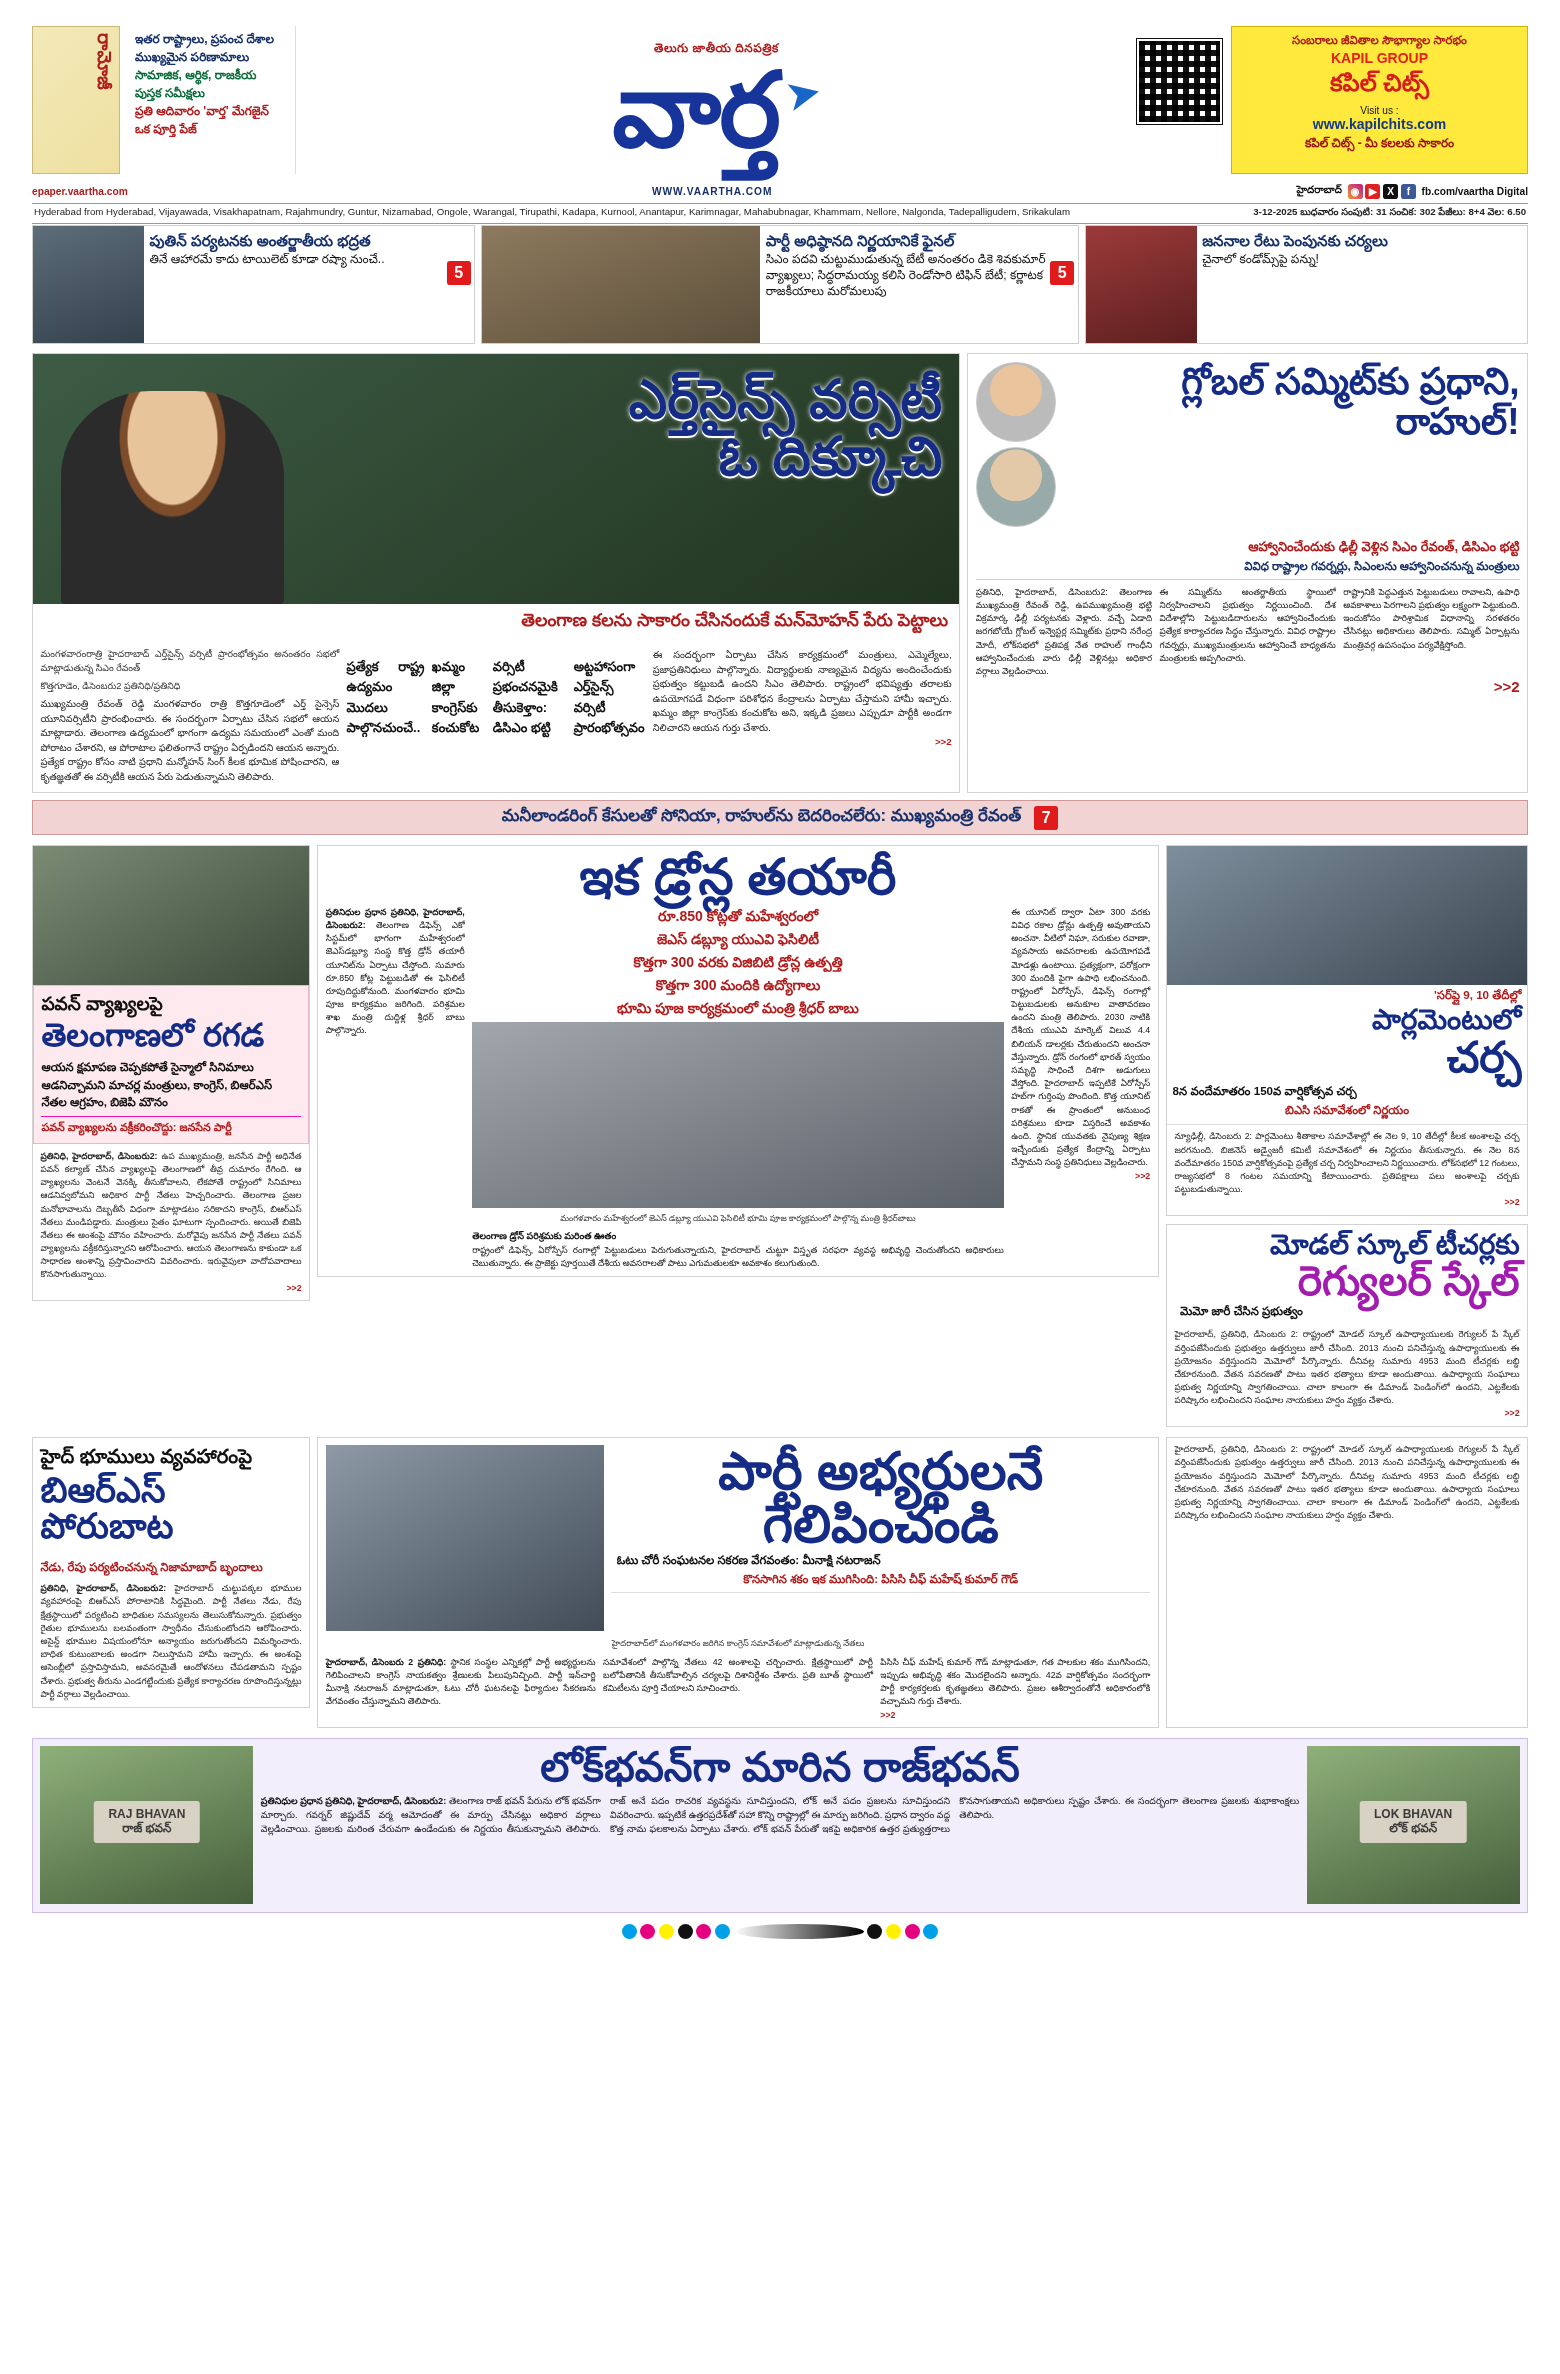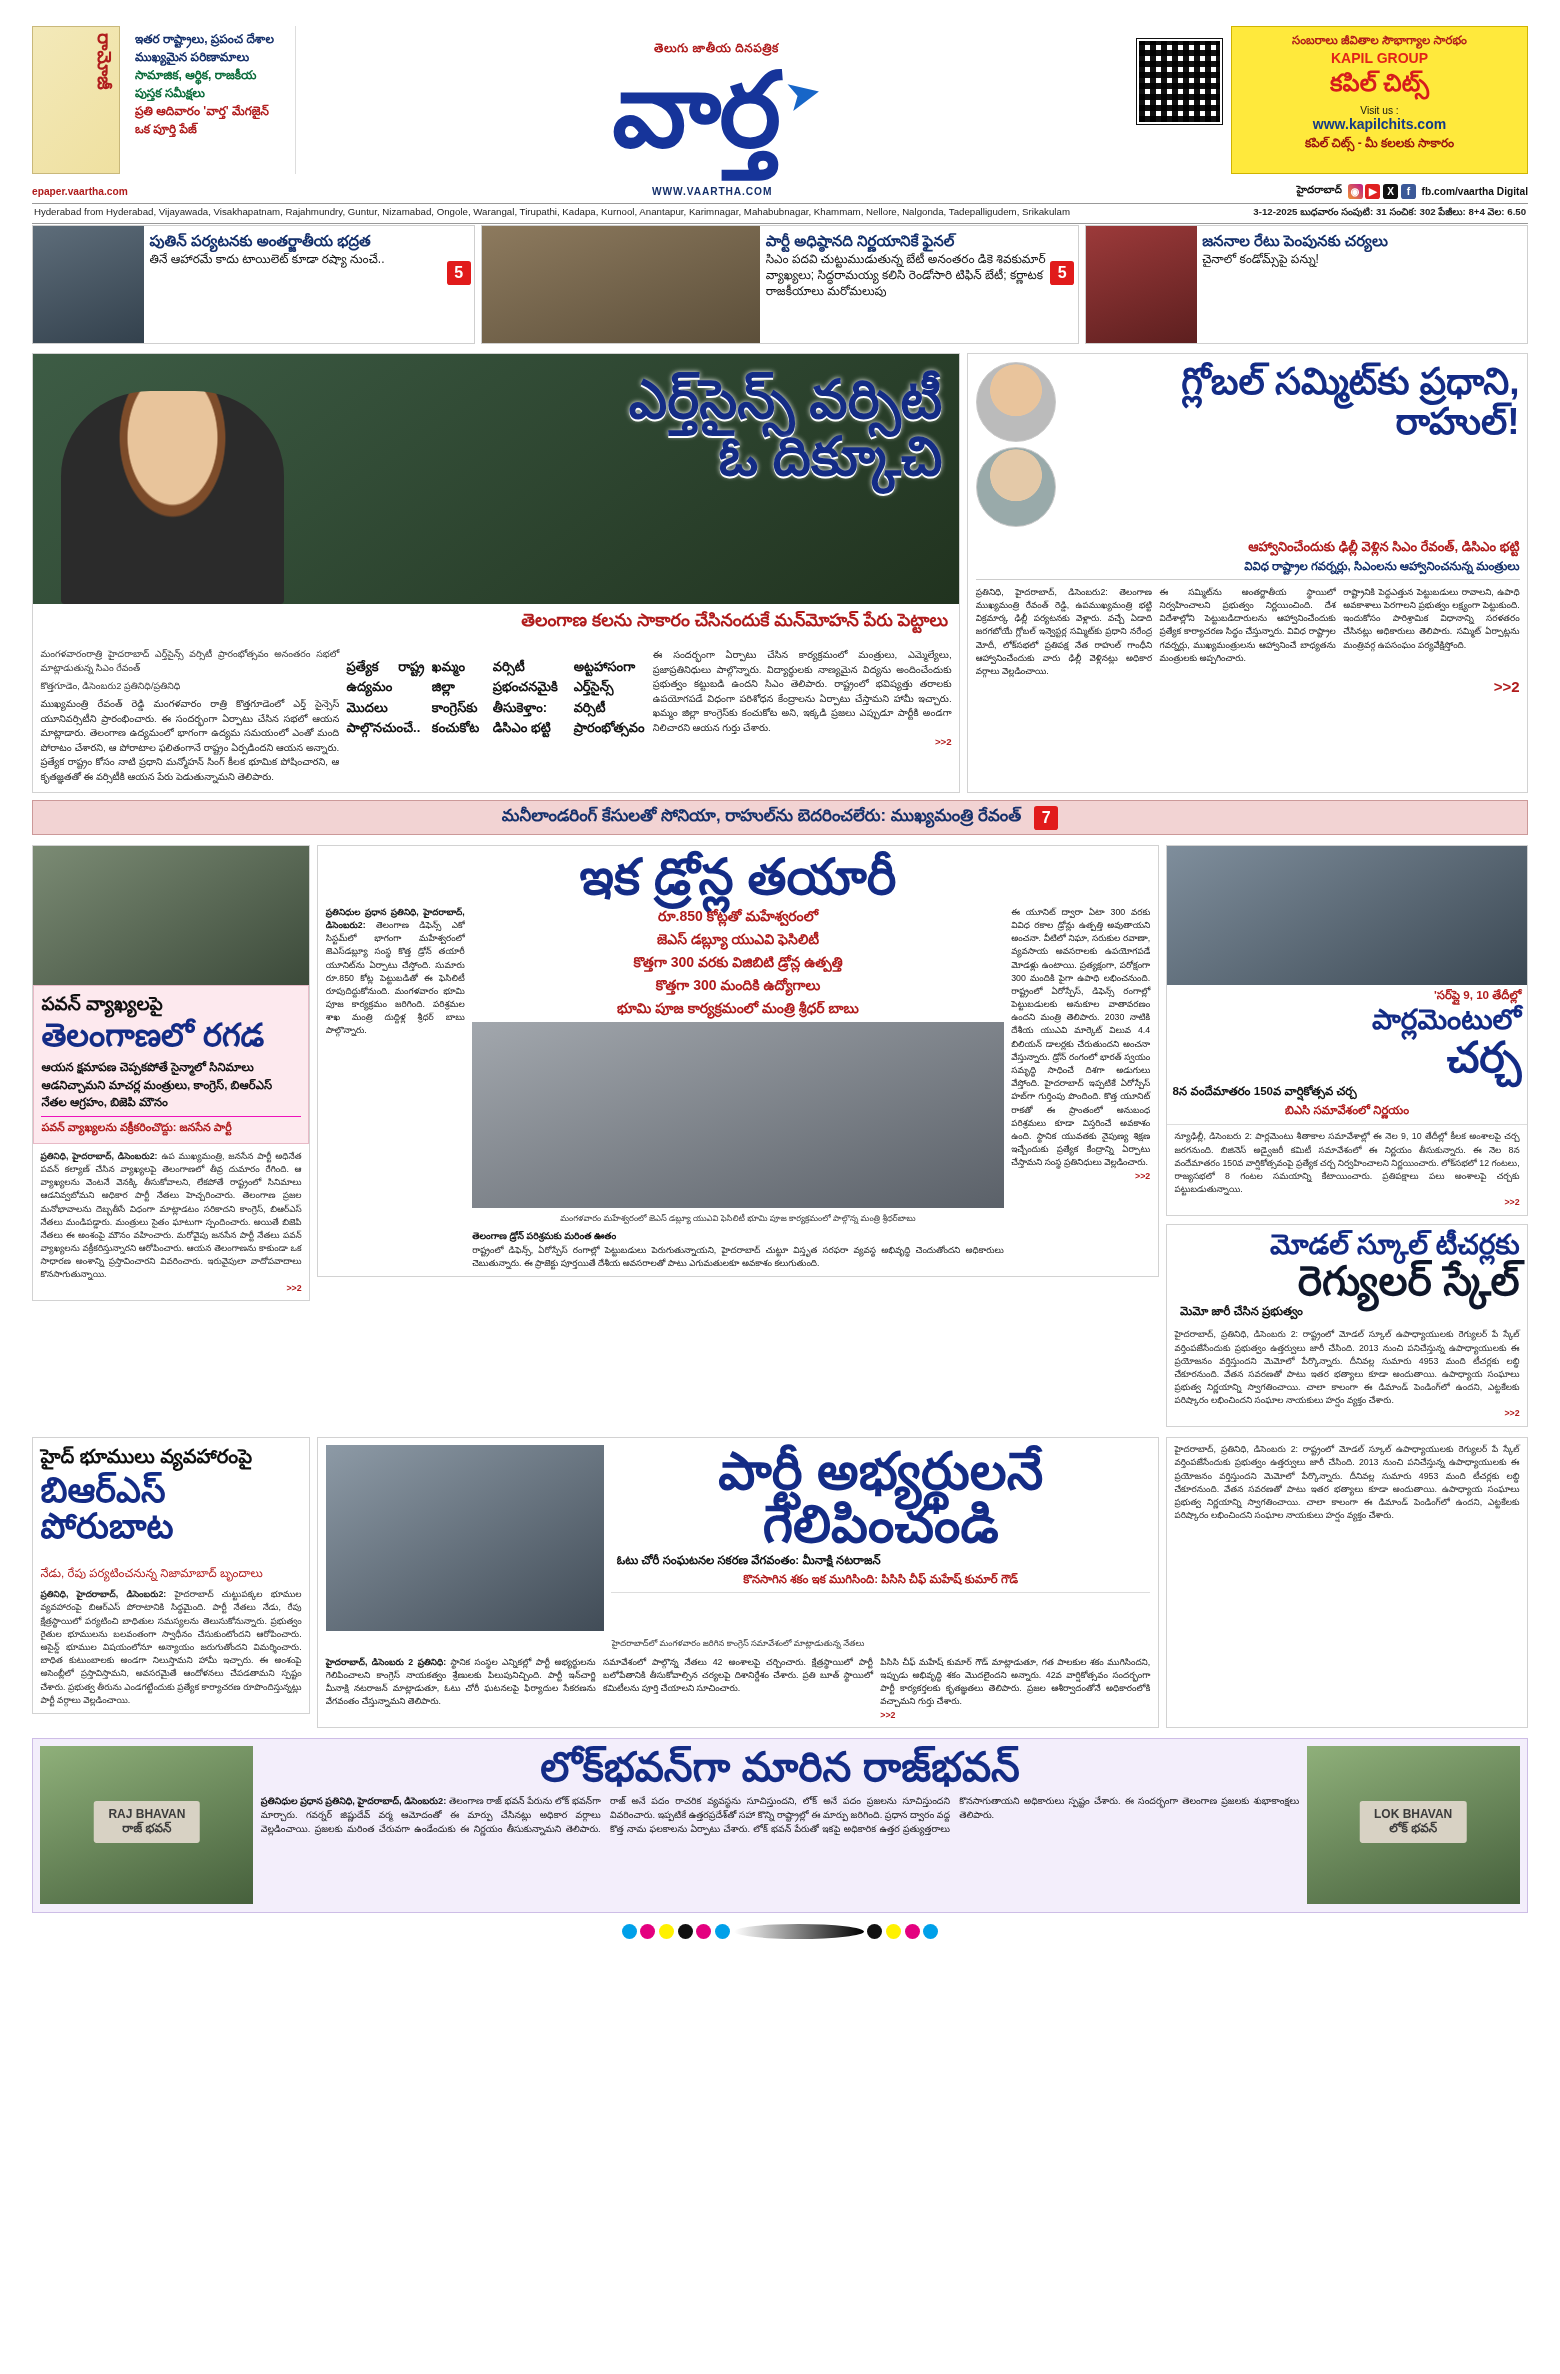--- a/index.html
+++ b/index.html
@@ -145,21 +145,21 @@
   .cap { font-size:8.3px; text-align:center; color:#333; }
 
   .rt-pic { height:139px; background:linear-gradient(150deg,#7f8e9c,#3b4853); }
   .rt-kick { font-size:11.6px; font-weight:bold; color:#b01c1c; text-align:right; padding:3.7px 5.6px 0;}
   .rt-hd { font-size:28px; font-weight:bold; color:#142c86; text-align:right; line-height:1.08; padding:0 5.6px;}
   .rt-hd2 { font-size:43px; font-weight:bold; color:#142c86; text-align:right; line-height:1; padding:0 5.6px 3.7px;}
   .rt-sub { font-size:11.6px; font-weight:bold; color:#111; text-align:left; padding:1.9px 5.6px; }
   .rt-sub2 { font-size:11.6px; font-weight:bold; color:#b01c1c; text-align:center; padding:0 5.6px 3.7px; border-bottom:0.9px solid #ddd;}
 
   .hdr-b { font-size:28px; font-weight:bold; color:#142c86; text-align:right; line-height:1.1;}
-  .hdr-c { font-size:41px; font-weight:bold; color:#0f172a; text-align:right; line-height:1;}
+  .hdr-c { font-size:41px; font-weight:bold; color:#a21caf; text-align:right; line-height:1;}
 
   
   .lower { display:flex; gap:7.4px; margin-top:9.3px; }
   .lo1 { width:278px; }
   .lo2 { flex:1; }
   .lo3 { width:362px; }
   .lo-hd1 { font-size:19.5px; font-weight:bold; color:#111; }
   .lo-hd2 { font-size:35px; font-weight:bold; color:#142c86; line-height:1.04;}
   .centerbig { font-size:52px; font-weight:bold; color:#142c86; text-align:center; line-height:1.02;}
   .cphoto { height:186px; background:linear-gradient(150deg,#8d9aa6,#414c57); }
@@ -398,21 +398,21 @@
       </div>
     </div>
   </div>
 
   <div class="lower">
     <div class="lo1">
       <div class="box">
         <div style="padding:7.4px 7.4px 0">
           <div class="lo-hd1">హైద్ భూములు వ్యవహారంపై</div>
           <div class="lo-hd2">బిఆర్ఎస్ పోరుబాట</div>
-          <div style="font-size:11.6px;font-weight:normal;color:#b01c1c;margin-top:21px">నేడు, రేపు పర్యటించనున్న నిజామాబాద్ బృందాలు</div>
+          <div style="font-size:11.6px;font-weight:bold;color:#b01c1c;margin-top:15px">నేడు, రేపు పర్యటించనున్న నిజామాబాద్ బృందాలు</div>
         </div>
         <div class="body-sm">
           <b>ప్రతినిధి, హైదరాబాద్, డిసెంబరు2:</b>
           <span>హైదరాబాద్ చుట్టుపక్కల భూముల వ్యవహారంపై బిఆర్ఎస్ పోరాటానికి సిద్ధమైంది. పార్టీ నేతలు నేడు, రేపు క్షేత్రస్థాయిలో పర్యటించి బాధితుల సమస్యలను తెలుసుకోనున్నారు. ప్రభుత్వం రైతుల భూములను బలవంతంగా స్వాధీనం చేసుకుంటోందని ఆరోపించారు. అసైన్డ్ భూముల విషయంలోనూ అన్యాయం జరుగుతోందని విమర్శించారు. బాధిత కుటుంబాలకు అండగా నిలుస్తామని హామీ ఇచ్చారు. ఈ అంశంపై అసెంబ్లీలో ప్రస్తావిస్తామని, అవసరమైతే ఆందోళనలు చేపడతామని స్పష్టం చేశారు. ప్రభుత్వ తీరును ఎండగట్టేందుకు ప్రత్యేక కార్యాచరణ రూపొందిస్తున్నట్లు పార్టీ వర్గాలు వెల్లడించాయి.</span>
         </div>
       </div>
     </div>
 
     <div class="lo2">
       <div class="box">

